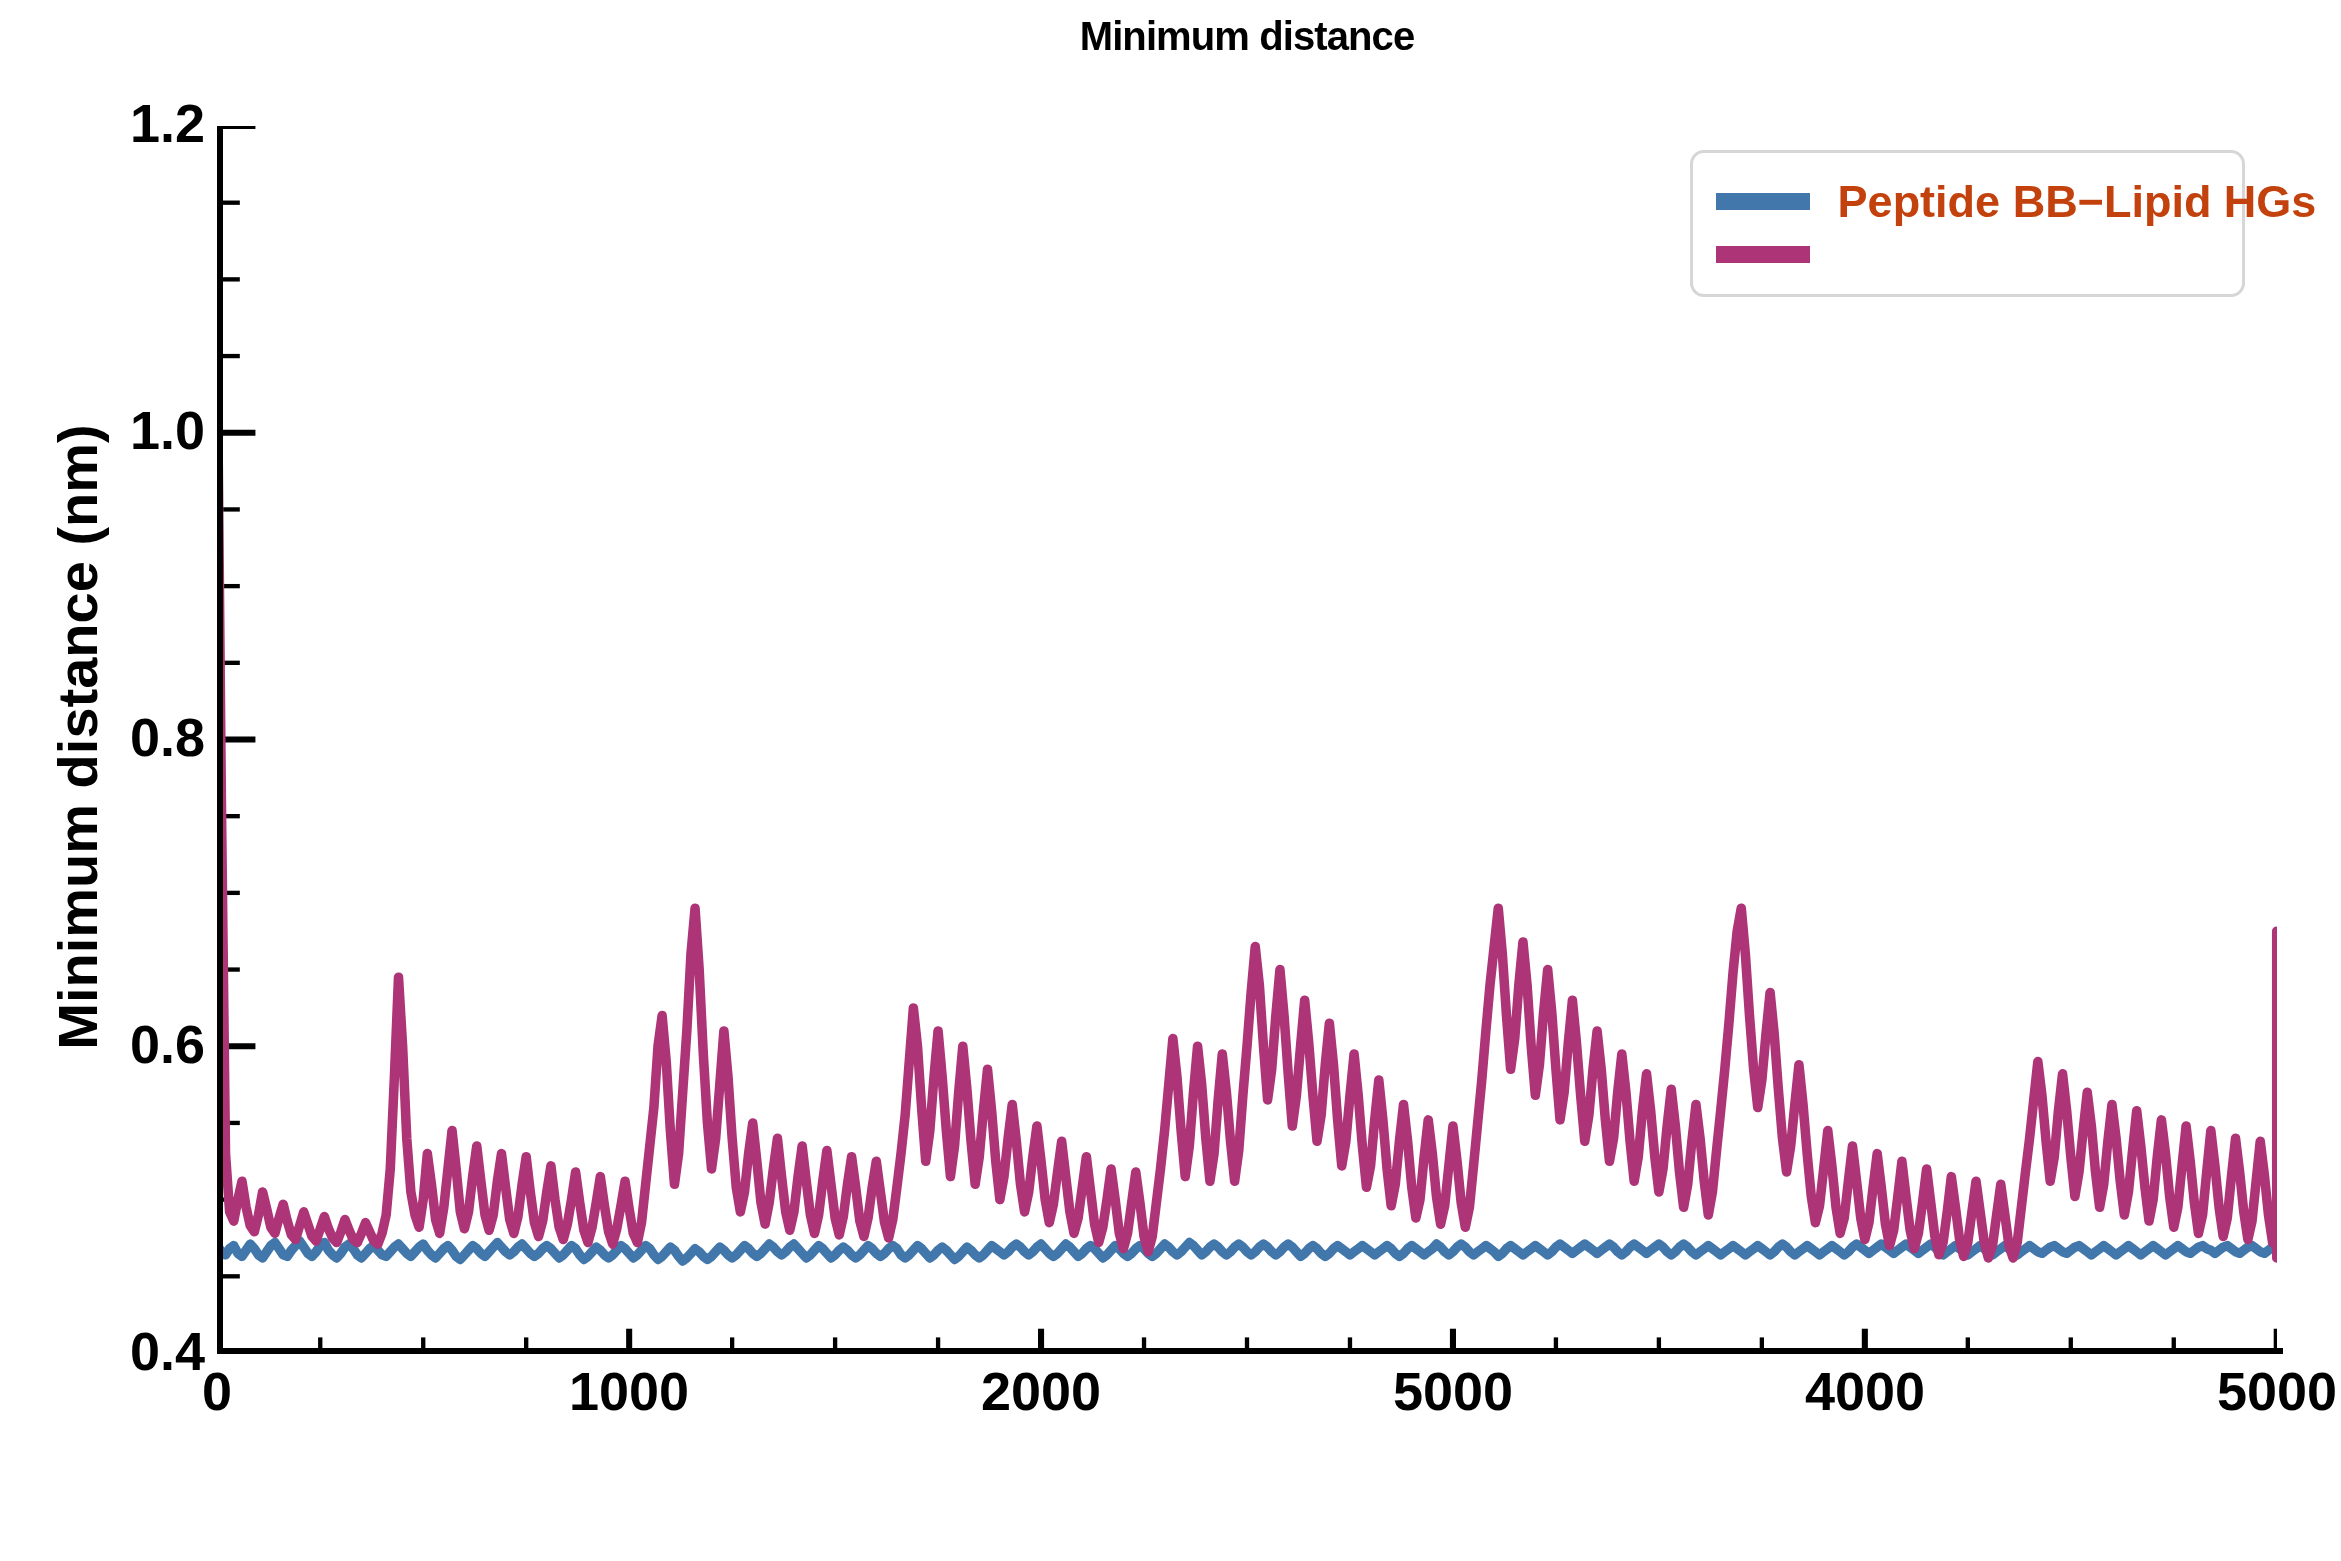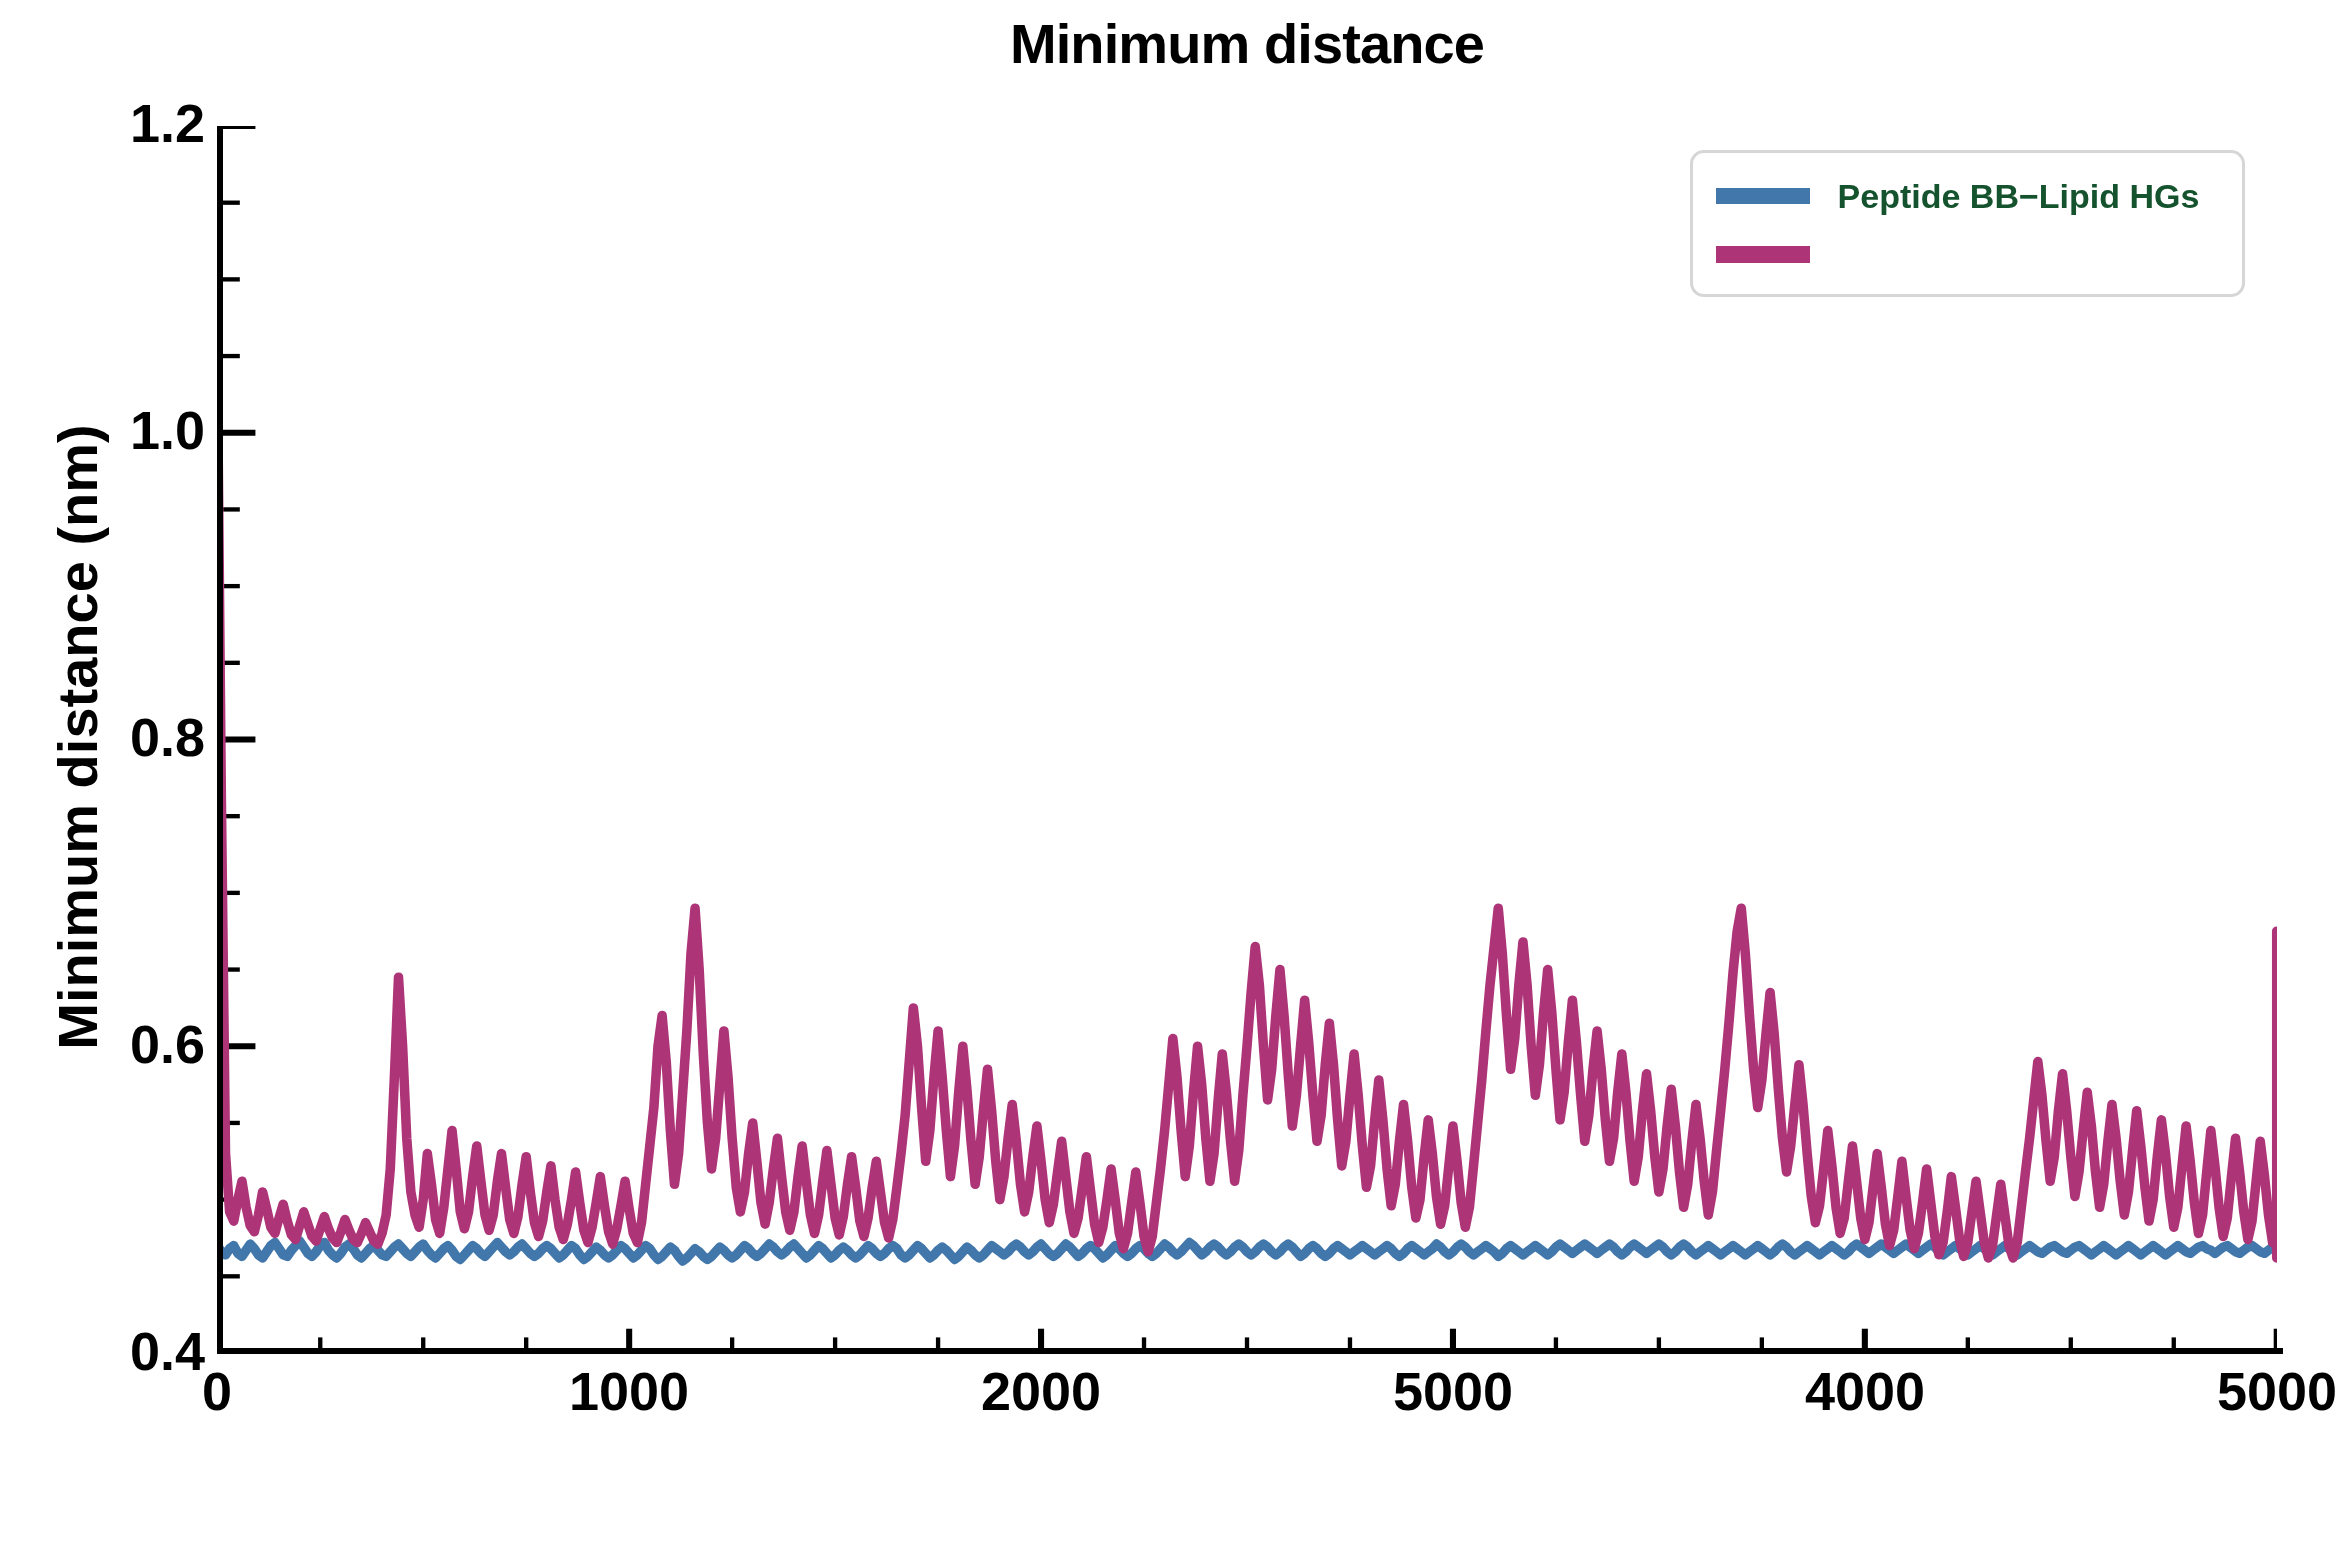--- a/index.html
+++ b/index.html
@@ -18,21 +18,21 @@
     width: 2342px;
     height: 1561px;
     background: #ffffff;
   }
   #chart-title {
     position: absolute;
     left: 217px;
     top: 15.6px;
     width: 2060px;
     text-align: center;
-    font-size: 56px;
+    font-size: 40px;
     font-weight: bold;
     font-family: "Liberation Sans Narrow", "Liberation Sans", sans-serif;
     font-stretch: condensed;
     color: #000000;
     letter-spacing: -0.9px;
     line-height: 1;
   }
   #plot-area {
     position: absolute;
     left: 217px;
@@ -133,25 +133,25 @@
   }
   #legend-row-0 { top: 26px; }
   #legend-row-1 { top: 93px; }
   .legend-swatch {
     width: 94px;
     height: 16.5px;
     flex: none;
   }
   .legend-label {
     margin-left: 28px;
-    font-size: 34px;
-    font-weight: bold;
-    font-family: "Liberation Sans Narrow", "Liberation Sans", sans-serif;
-    font-stretch: condensed;
-    color: #14532d;
+    font-size: 45px;
+    font-weight: bold;
+    font-family: "Liberation Sans Narrow", "Liberation Sans", sans-serif;
+    font-stretch: condensed;
+    color: #c2410c;
     white-space: nowrap;
     line-height: 1;
   }
 </style>
 </head>
 <body>
 
 <div id="figure">
 
   <div id="chart-title">Minimum distance</div>

